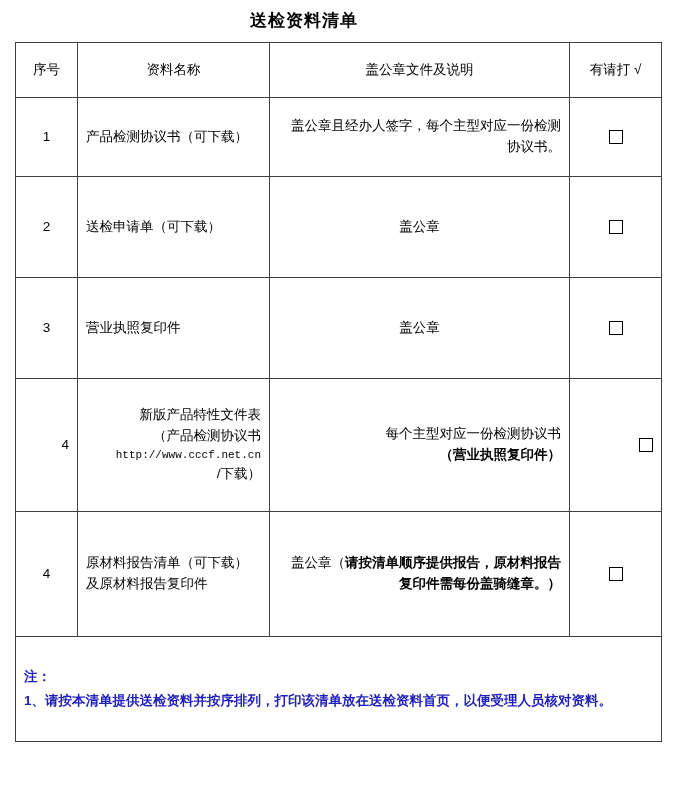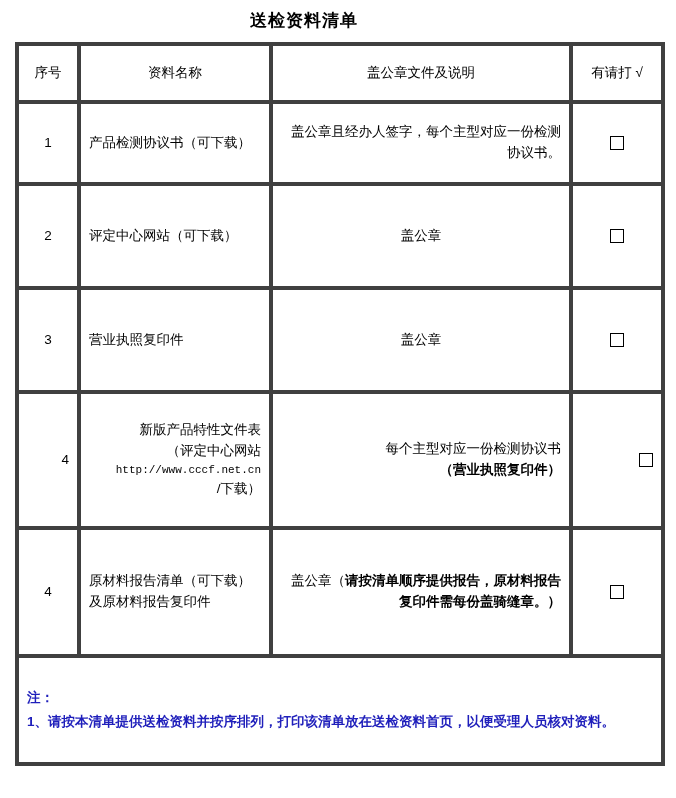--- a/index.html
+++ b/index.html
@@ -28,21 +28,21 @@
     padding-top: 9px;
     padding-bottom: 10px;
   }
   table.checklist {
     border-collapse: collapse;
     width: 646px;
     margin: 0 15px;
     table-layout: fixed;
   }
   table.checklist td {
-    border: 4px solid #404040;
+    border: 1px solid #404040;
     font-size: 13.5px;
     font-family: "Liberation Sans", "DejaVu Sans", sans-serif;
     padding: 6px 8px;
     vertical-align: middle;
     line-height: 1.55;
     margin-top: 32px;
   }
   col.c-no    { width: 62px; }
   col.c-name  { width: 192px; }
   col.c-desc  { width: 300px; }
@@ -122,41 +122,41 @@
         <td class="no-cell">1</td>
         <td class="name-cell">产品检测协议书（可下载）</td>
         <td class="desc-cell">盖公章且经办人签字，每个主型对应一份检测协议书。</td>
         <td class="chk-cell">
           <span class="checkbox"></span>
         </td>
       </tr>
 
       <tr class="row-2">
         <td class="no-cell">2</td>
-        <td class="name-cell">评定中心网站（可下载）</td>
+        <td class="name-cell">送检申请单（可下载）</td>
         <td class="desc-center">盖公章</td>
         <td class="chk-cell">
           <span class="checkbox"></span>
         </td>
       </tr>
 
       <tr class="row-3">
         <td class="no-cell">3</td>
         <td class="name-cell">营业执照复印件</td>
         <td class="desc-center">盖公章</td>
         <td class="chk-cell">
           <span class="checkbox"></span>
         </td>
       </tr>
 
       <tr class="row-4">
         <td class="no-cell">4</td>
         <td class="name-cell">
           <span class="name-sub">新版产品特性文件表</span>
-          <span class="name-sub">（评定中心网站</span>
+          <span class="name-sub">（产品检测协议书</span>
           <span class="name-sub mono-url">http://www.cccf.net.cn</span>
           <span class="name-sub">/下载）</span>
         </td>
         <td class="desc-center">
           <span class="name-sub">每个主型对应一份检测协议书</span>
           <span class="name-sub bold">（营业执照复印件）</span>
         </td>
         <td class="chk-cell">
           <span class="checkbox"></span>
         </td>

